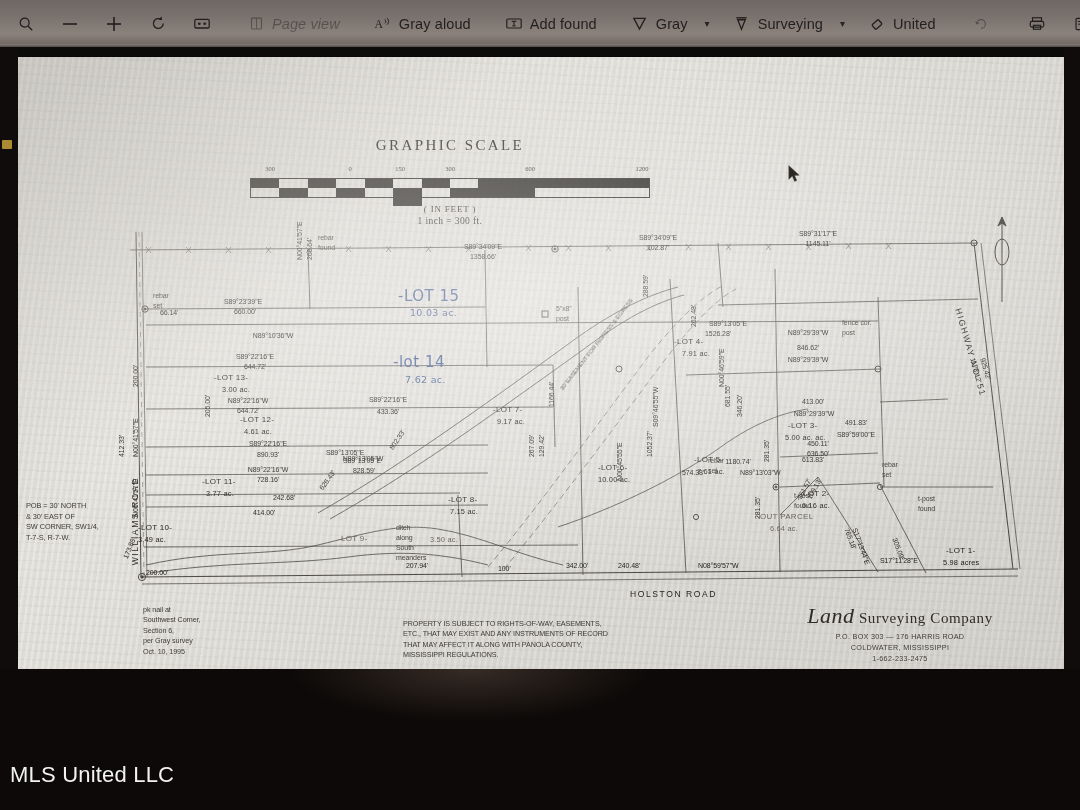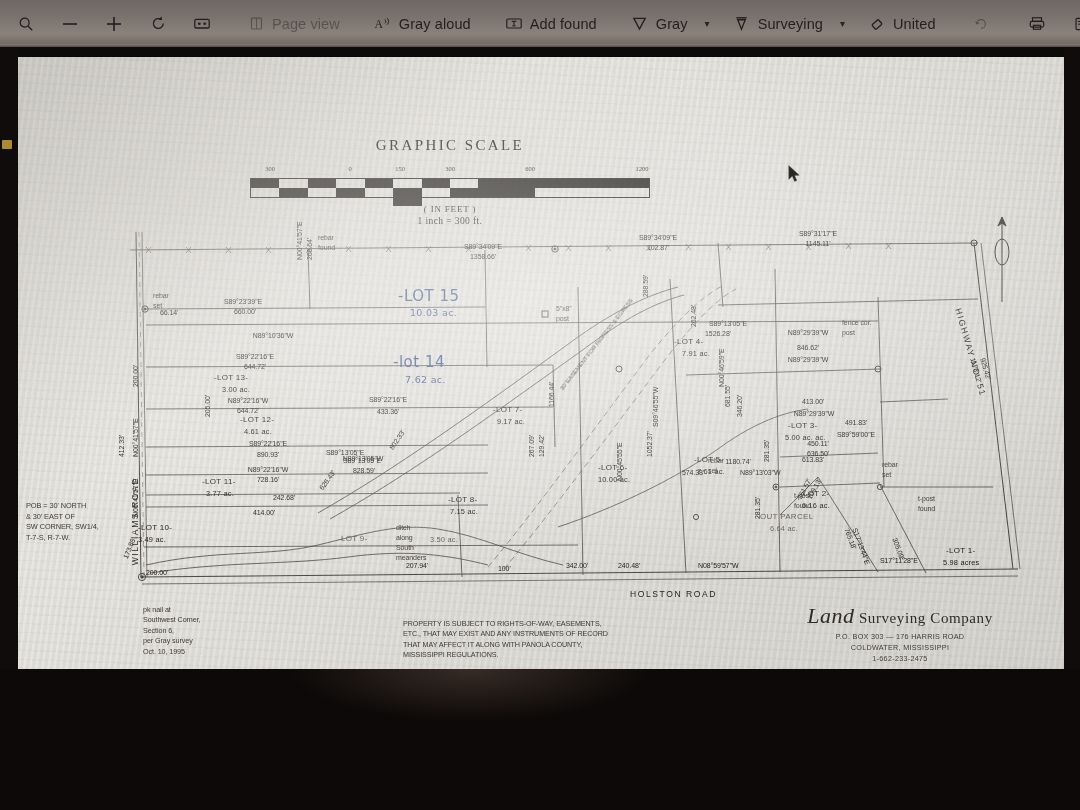--- a/index.html
+++ b/index.html
@@ -24,21 +24,21 @@
   .toolbar::after{
     content:""; position:absolute; left:0; right:0; bottom:0; height:3px;
     background:linear-gradient(180deg, rgba(255,255,255,.14), rgba(0,0,0,.25));
   }
   .tb-btn {
     display: flex; align-items: center; gap: 7px;
     height: 30px; padding: 0 9px; margin: 0 2px;
     color: #1d1a19; font-size: 14.5px; letter-spacing: .1px;
     white-space: nowrap; opacity: .95;
   }
-  .tb-btn.dim { opacity: .42; }
+  .tb-btn.dim { opacity: .42; font-style: italic; }
   .tb-icononly { padding: 0 11px; }
   .tb-sep { width: 1px; height: 20px; background: rgba(30,26,24,.38); margin: 0 6px; }
   .tb-icon { display: inline-flex; align-items: center; justify-content: center; width: 18px; height: 18px; }
   .tb-icon svg { display:block; }
   .caret { font-size: 10px; opacity: .7; margin-left: 6px; }
 
   
   .page-wrap {
     position: absolute; left: 18px; top: 57px; width: 1046px; height: 612px;
     background: #e9e7e2;
@@ -643,14 +643,15 @@
       <svg class="cursor" style="left:770px; top:108px;" viewBox="0 0 12 18">
         <path d="M0.8 0.6 L0.8 14.4 L4.3 11.1 L6.6 16.4 L8.8 15.4 L6.6 10.4 L11.2 10.2 Z" fill="#2b2824" stroke="#5a544e" stroke-width="0.5"></path>
       </svg>
 
     </div>
   </div>
 
   <div class="dark-band">
     <div class="glow"></div>
   </div>
+  <div class="watermark">MLS United LLC</div>
 
 </div>
 
 </body></html>

